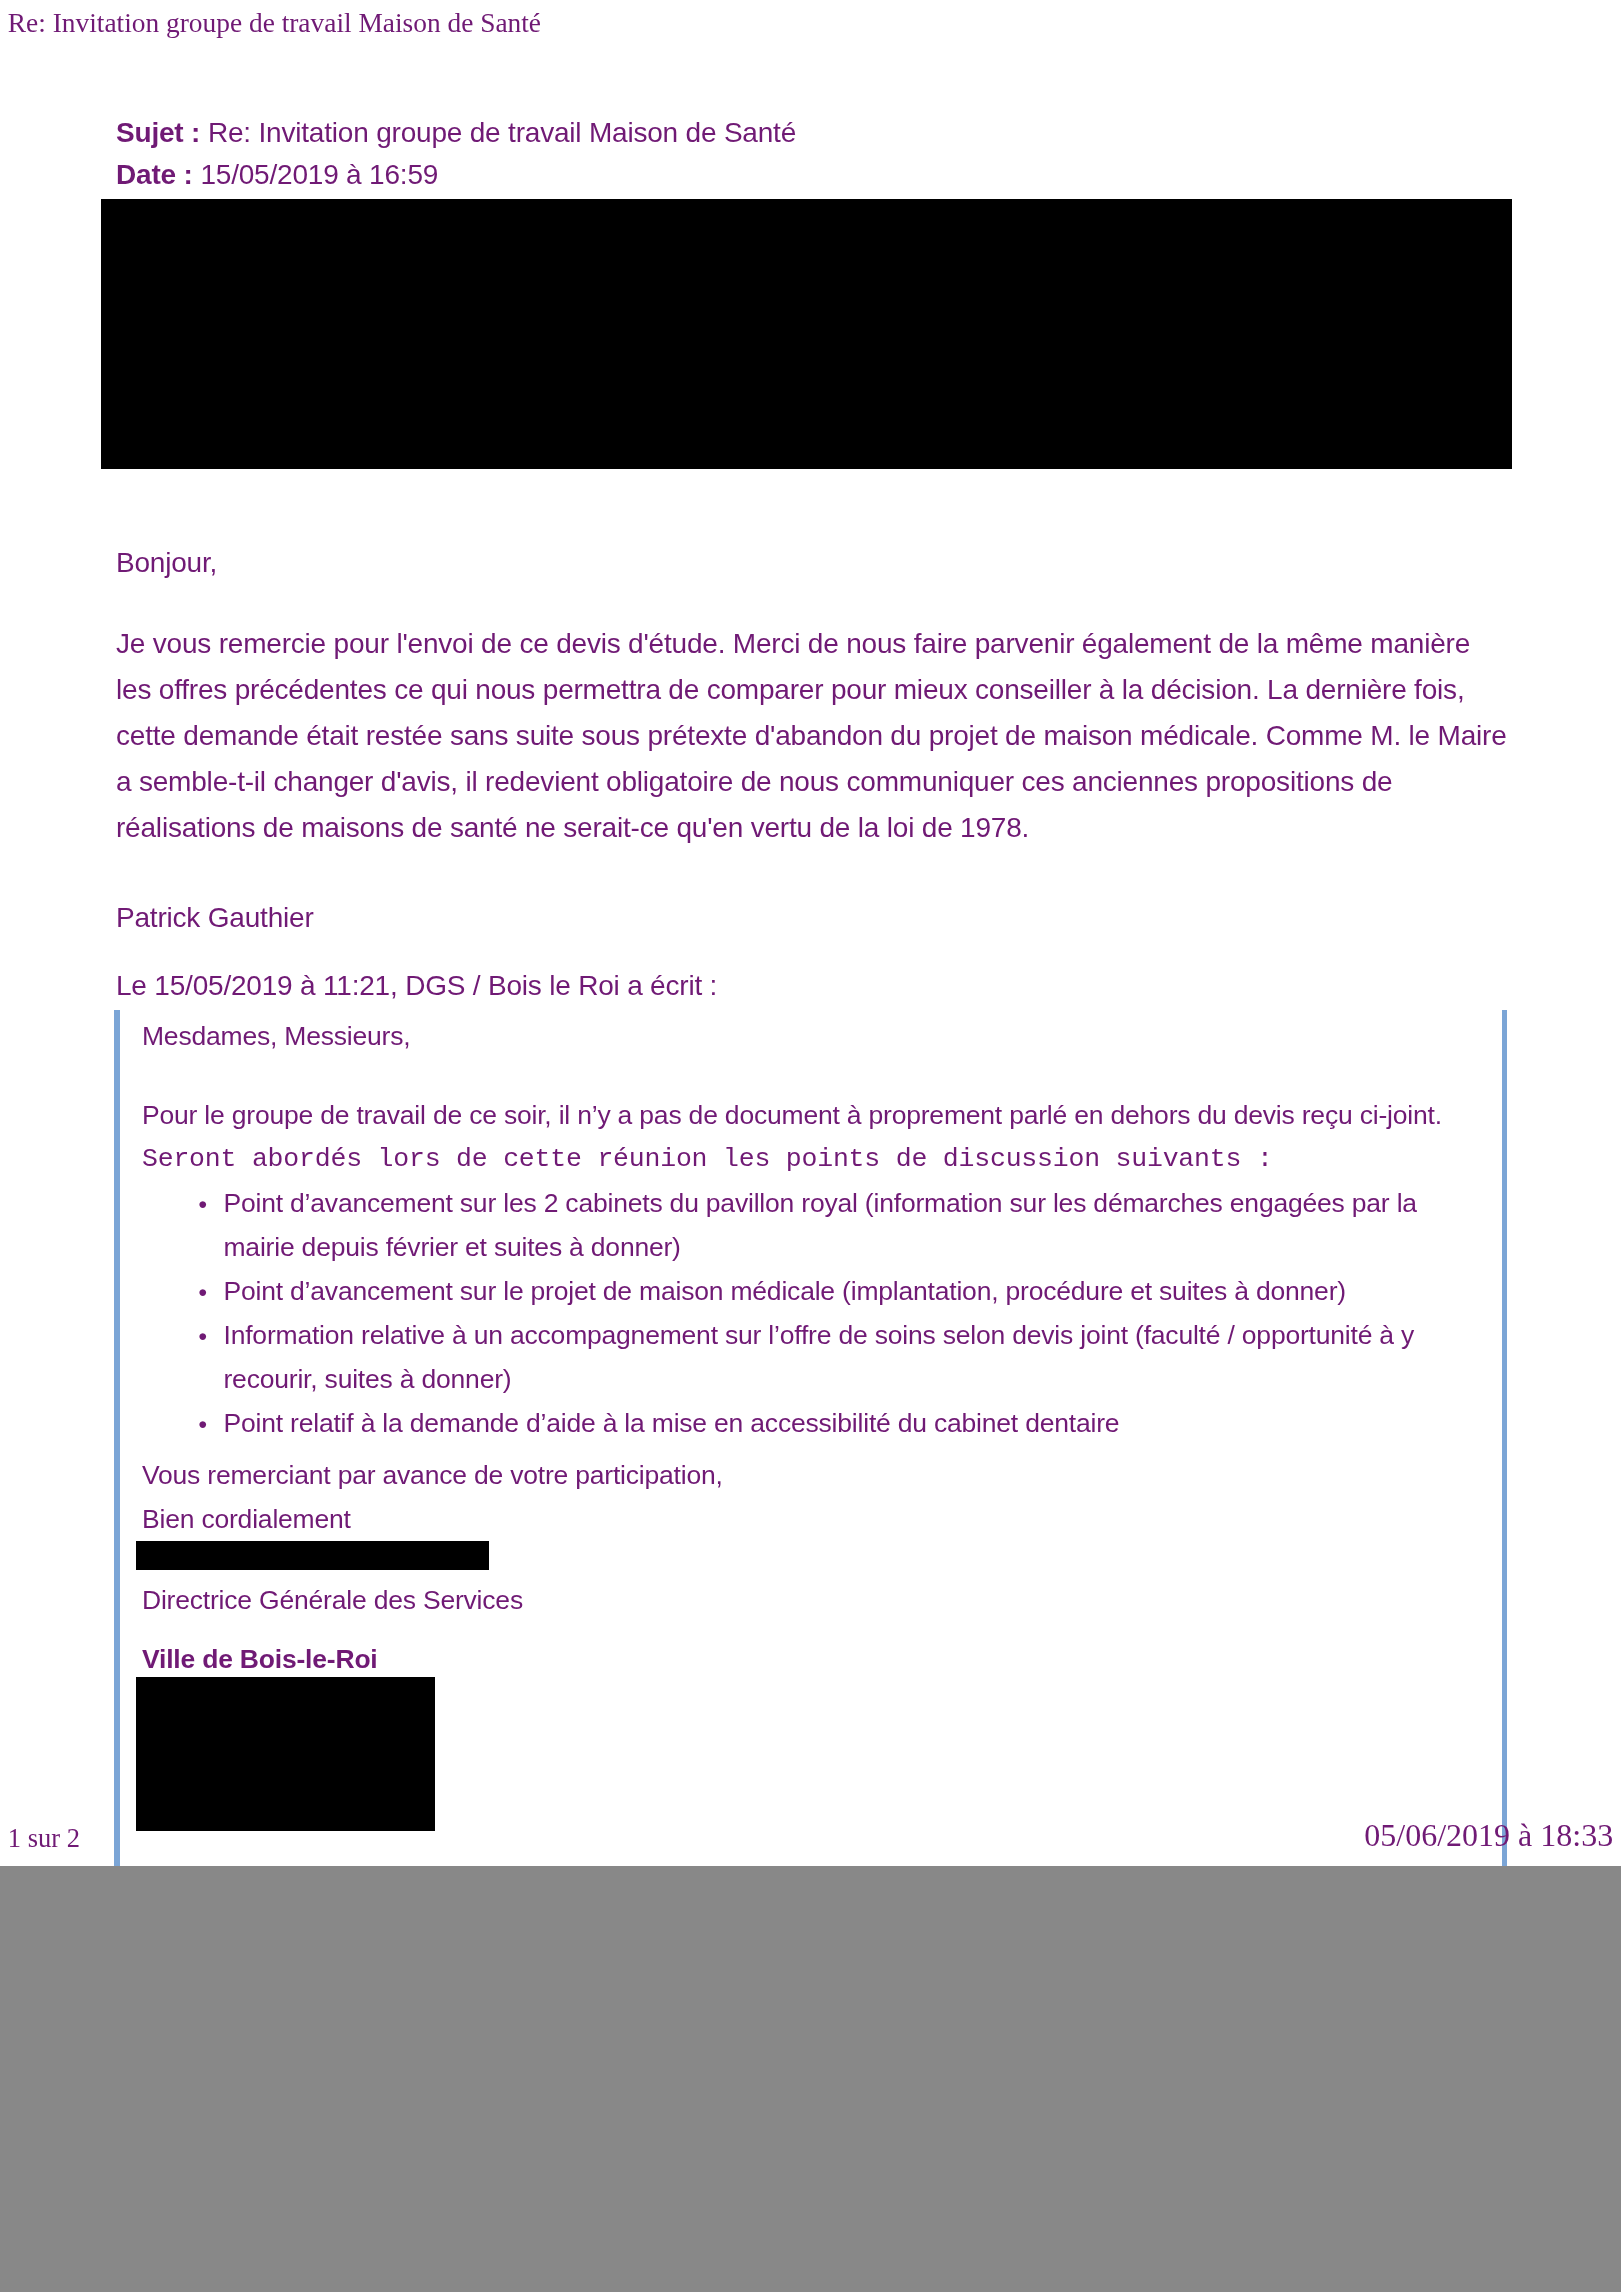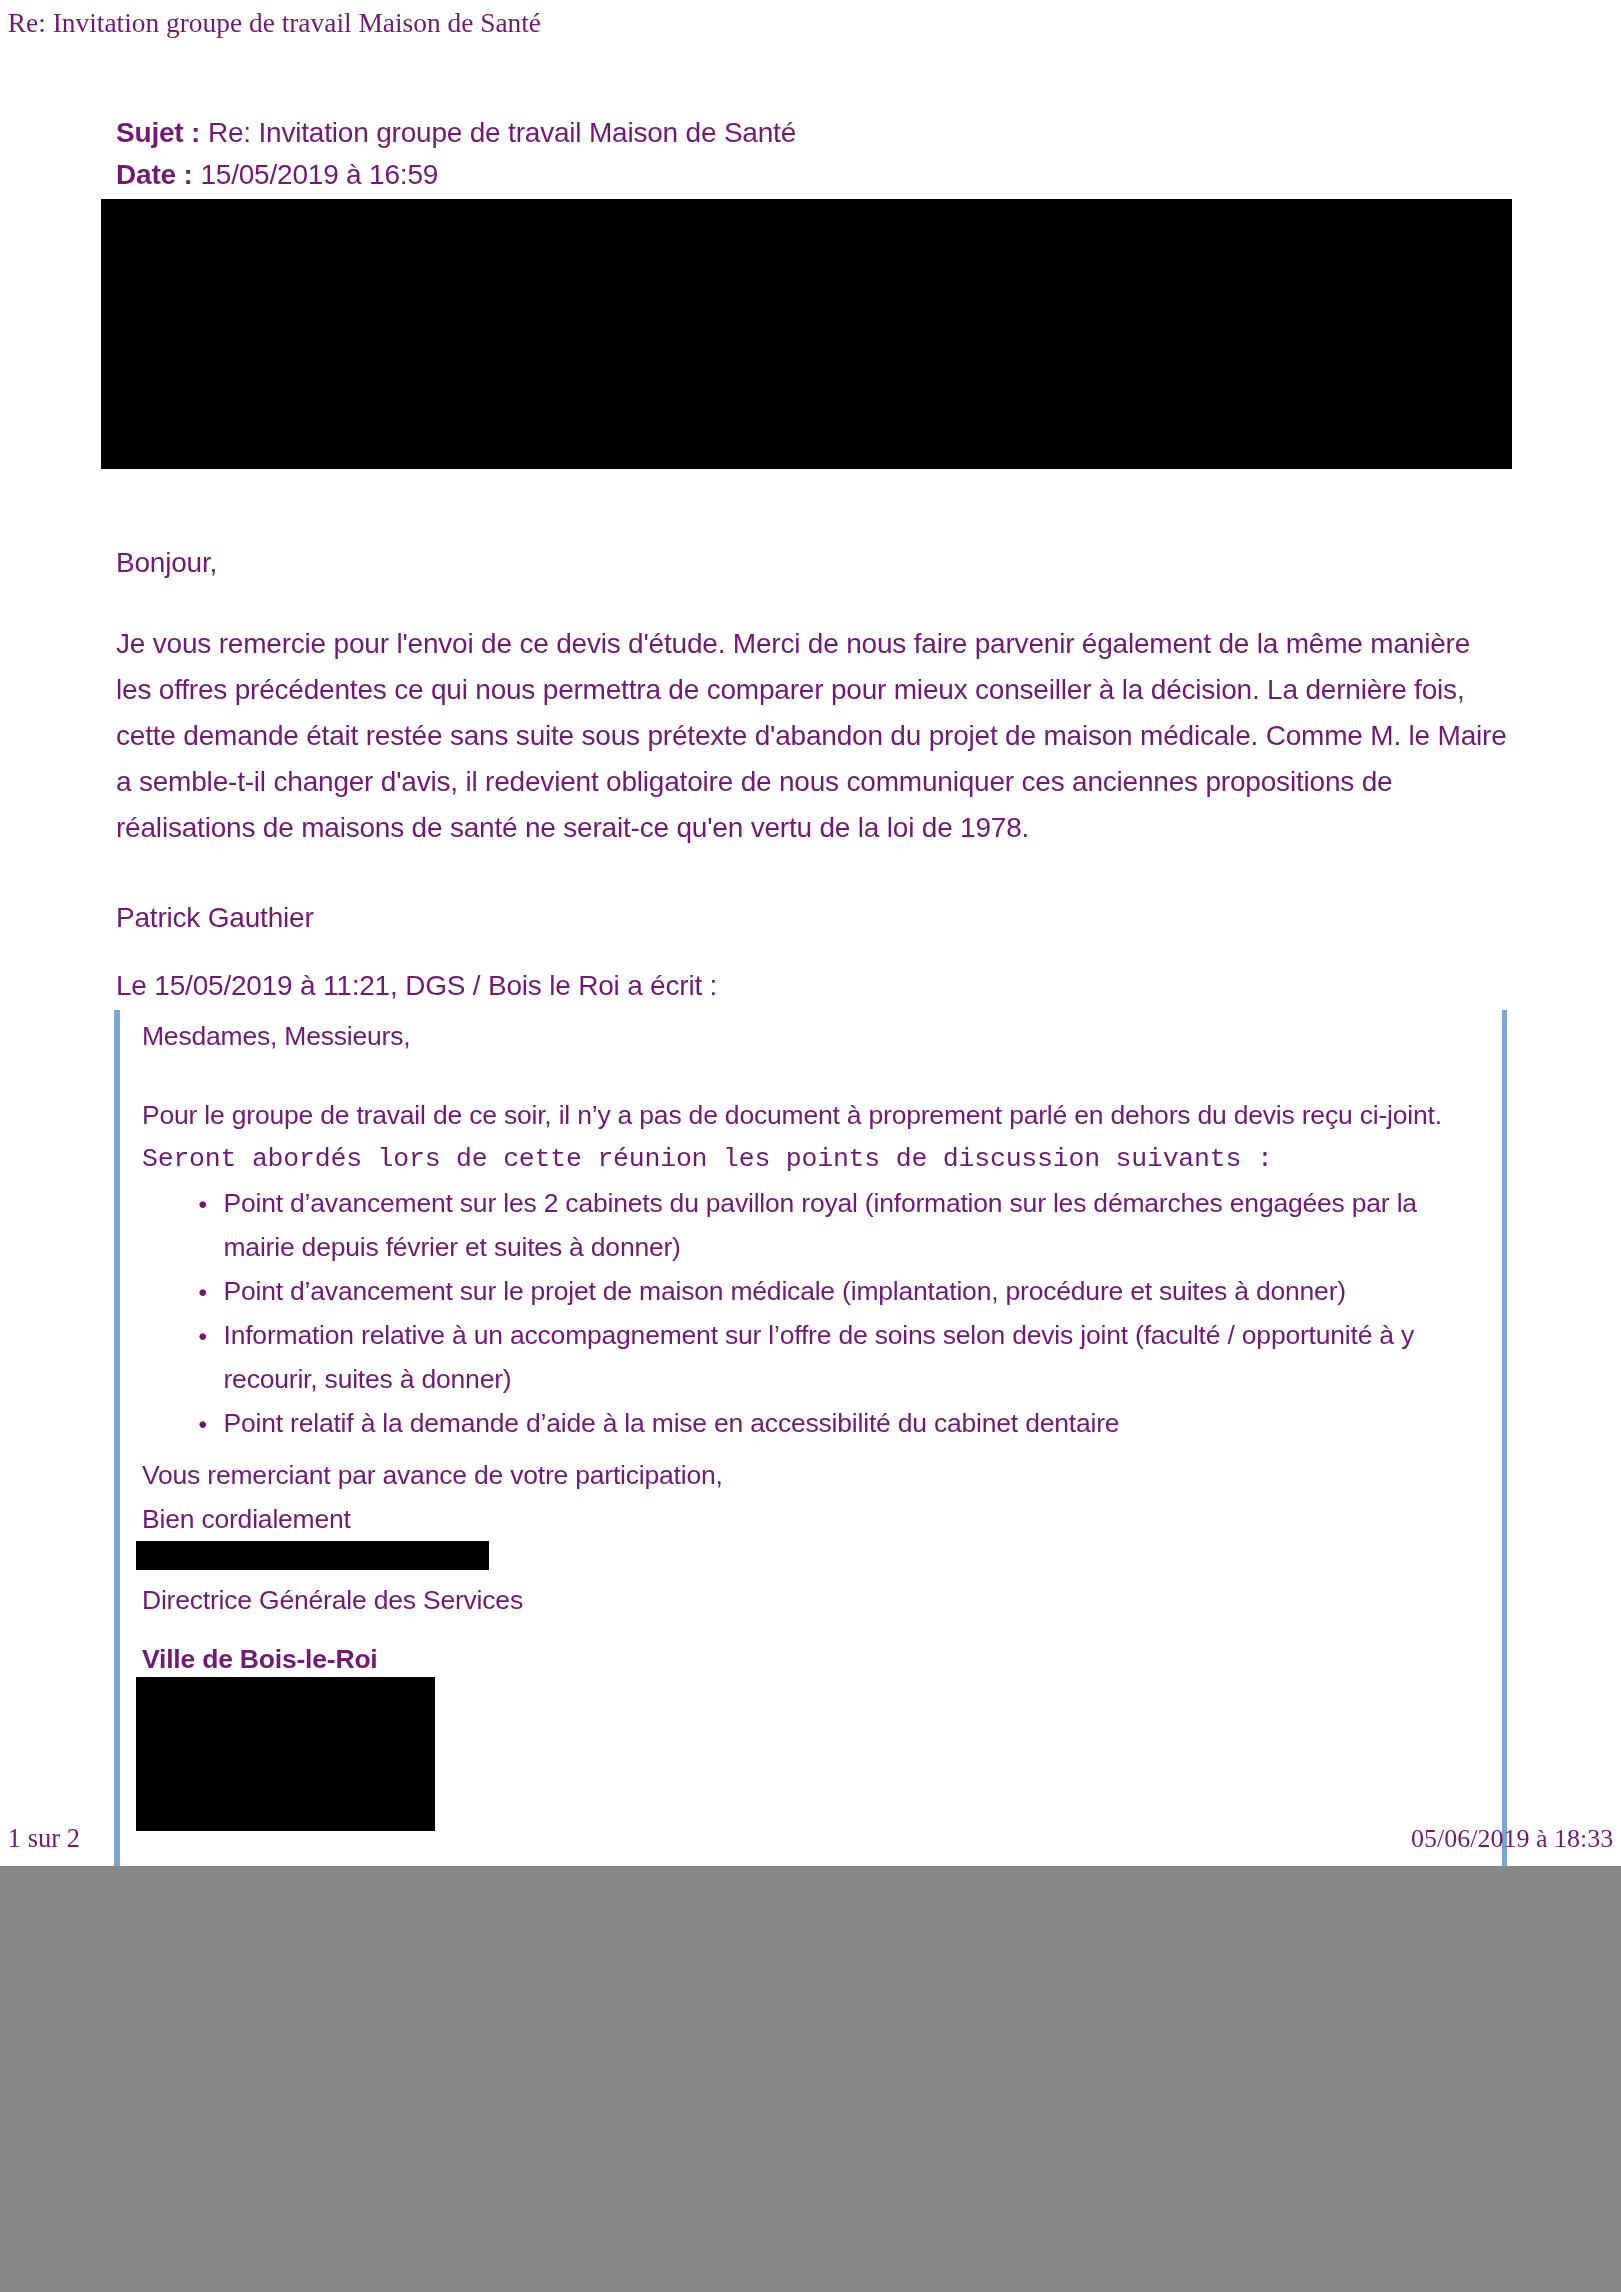--- a/index.html
+++ b/index.html
@@ -61,21 +61,21 @@
   .q-thanks  { margin-top:7.8px;  line-height:44px; }
   .q-regards { line-height:44px; }
   .redaction-bar { width:353px; height:29px; margin:0 0 0 -5.9px; }
   .q-title { margin-top:7.8px; line-height:44px; }
   .q-org   { margin-top:19.6px; line-height:35px; font-weight:bold; }
   .redaction-block { width:299px; height:154px; margin:0 0 0 -5.9px; }
   .q-divider { width:1354px; height:3.9px; margin:57px 0 0 -1px; background:#e3e3e3; }
   .q-fwd { margin-top:29px; line-height:39px;text-decoration:underline; }
 
   .footer-left  { position:absolute; left:7.8px;  bottom:11.8px; font-size:26.5px; }
-  .footer-right { position:absolute; right:7.8px; bottom:11.8px; font-size:26px; }
+  .footer-right { position:absolute; right:7.8px; bottom:11.8px; font-size:32px; }
 </style>
 </head>
 <body>
 
 <div class="page">
 
   <div class="doc-title serif">Re: Invitation groupe de travail Maison de Santé</div>
 
   <div class="email-headers sans">
     <div>

